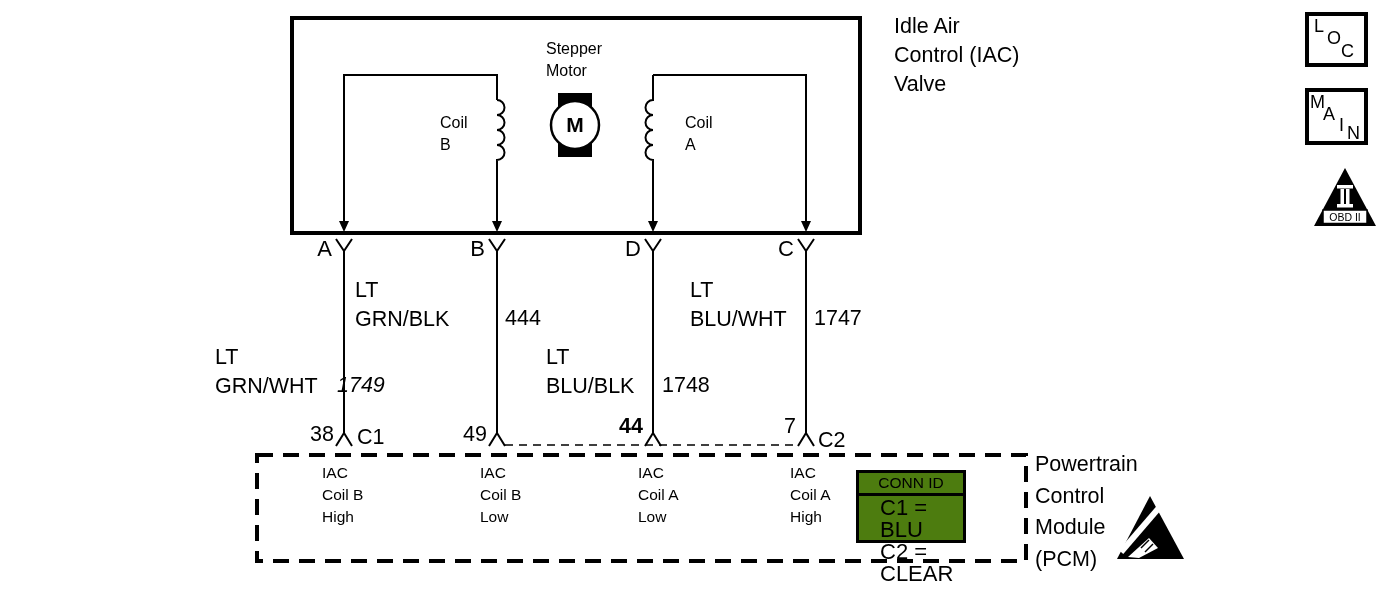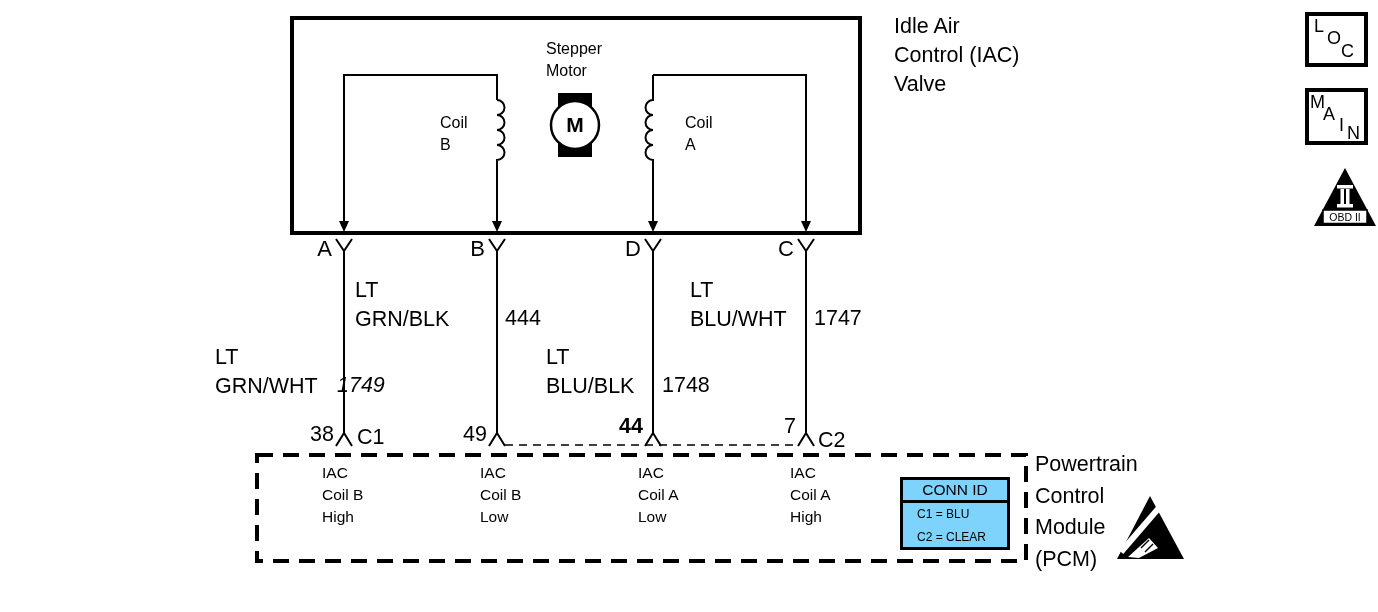--- a/index.html
+++ b/index.html
@@ -4,23 +4,23 @@
 <style>
   html,body{margin:0;padding:0;background:#fff;}
   .stage{position:relative;width:1378px;height:612px;background:#fff;overflow:hidden;
          font-family:"Liberation Sans",sans-serif;color:#000;}
   .lines{position:absolute;left:0;top:0;}
   .t{position:absolute;white-space:pre-line;}
   .big{font-size:21.5px;line-height:28.5px;}
   .term{font-size:22px;line-height:24px;}
   .pin{font-size:21.5px;line-height:23px;text-align:right;width:40px;}
   .fn{font-size:15.5px;line-height:22px;}
-  .connid{position:absolute;left:900px;top:470px;width:104px;height:67px;border:3px solid #000;background:#7dd3fc;margin-top:7px;}
+  .connid{position:absolute;left:856px;top:470px;width:104px;height:67px;border:3px solid #000;background:#4d7c0f;}
   .connid .hdr{height:20px;border-bottom:3px solid #000;text-align:center;font-size:15.5px;line-height:20px;}
-  .connid .row{font-size:12px;line-height:21.5px;padding-left:14px;padding-top:1px;}
+  .connid .row{font-size:22px;line-height:21.5px;padding-left:21px;padding-top:1px;}
   .legbox{position:absolute;border:4px solid #000;background:#fff;}
   .legbox span{position:absolute;font-size:18px;line-height:18px;}
   .obdtxt{position:absolute;left:1323px;top:211px;width:44px;text-align:center;font-size:10.5px;line-height:12px;}
 </style>
 </head>
 <body>
 
 <div class="stage">
 
   <svg class="lines" width="1378" height="612" viewBox="0 0 1378 612">

